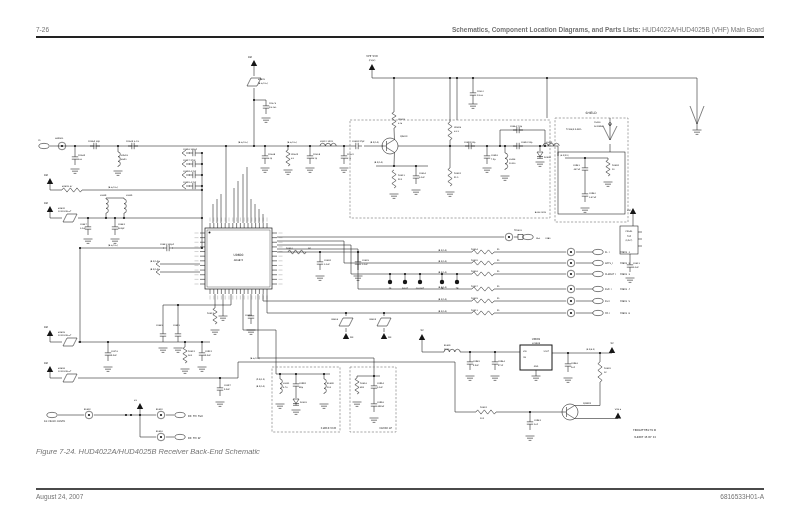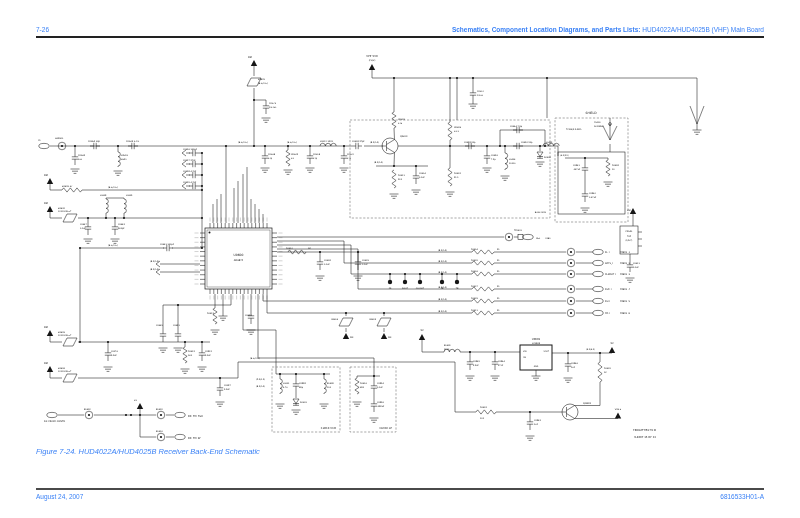--- a/index.html
+++ b/index.html
@@ -1,17 +1,17 @@
 <!DOCTYPE html>
 <html><head>
 <meta charset="utf-8">
 <style>
   html,body{margin:0;padding:0;background:#fff;}
   .page{position:relative;width:800px;height:518px;background:#fff;overflow:hidden;
-        font-family:"Liberation Sans",sans-serif;color:#3b82f6;}
+        font-family:"Liberation Sans",sans-serif;color:#737373;}
   .hdr-left{position:absolute;left:36px;top:26px;font-size:6.5px;}
   .hdr-right{position:absolute;right:36px;top:26px;font-size:6.5px;text-align:right;width:560px;}
   .hdr-right b{font-weight:bold;}
   .hdr-rule{position:absolute;left:36px;right:36px;top:36px;height:1.5px;background:#222;}
   .caption{position:absolute;left:36px;top:447px;font-size:7.5px;font-style:italic;}
   .ftr-rule{position:absolute;left:36px;right:36px;top:488px;height:2px;background:#4a4a4a;}
   .ftr-left{position:absolute;left:36px;top:493px;font-size:6.5px;}
   .ftr-right{position:absolute;right:36px;top:493px;font-size:6.5px;}
   svg.schem{position:absolute;left:0;top:0;}
   svg.schem text{font-family:"DejaVu Sans",sans-serif;fill:#101010;}

